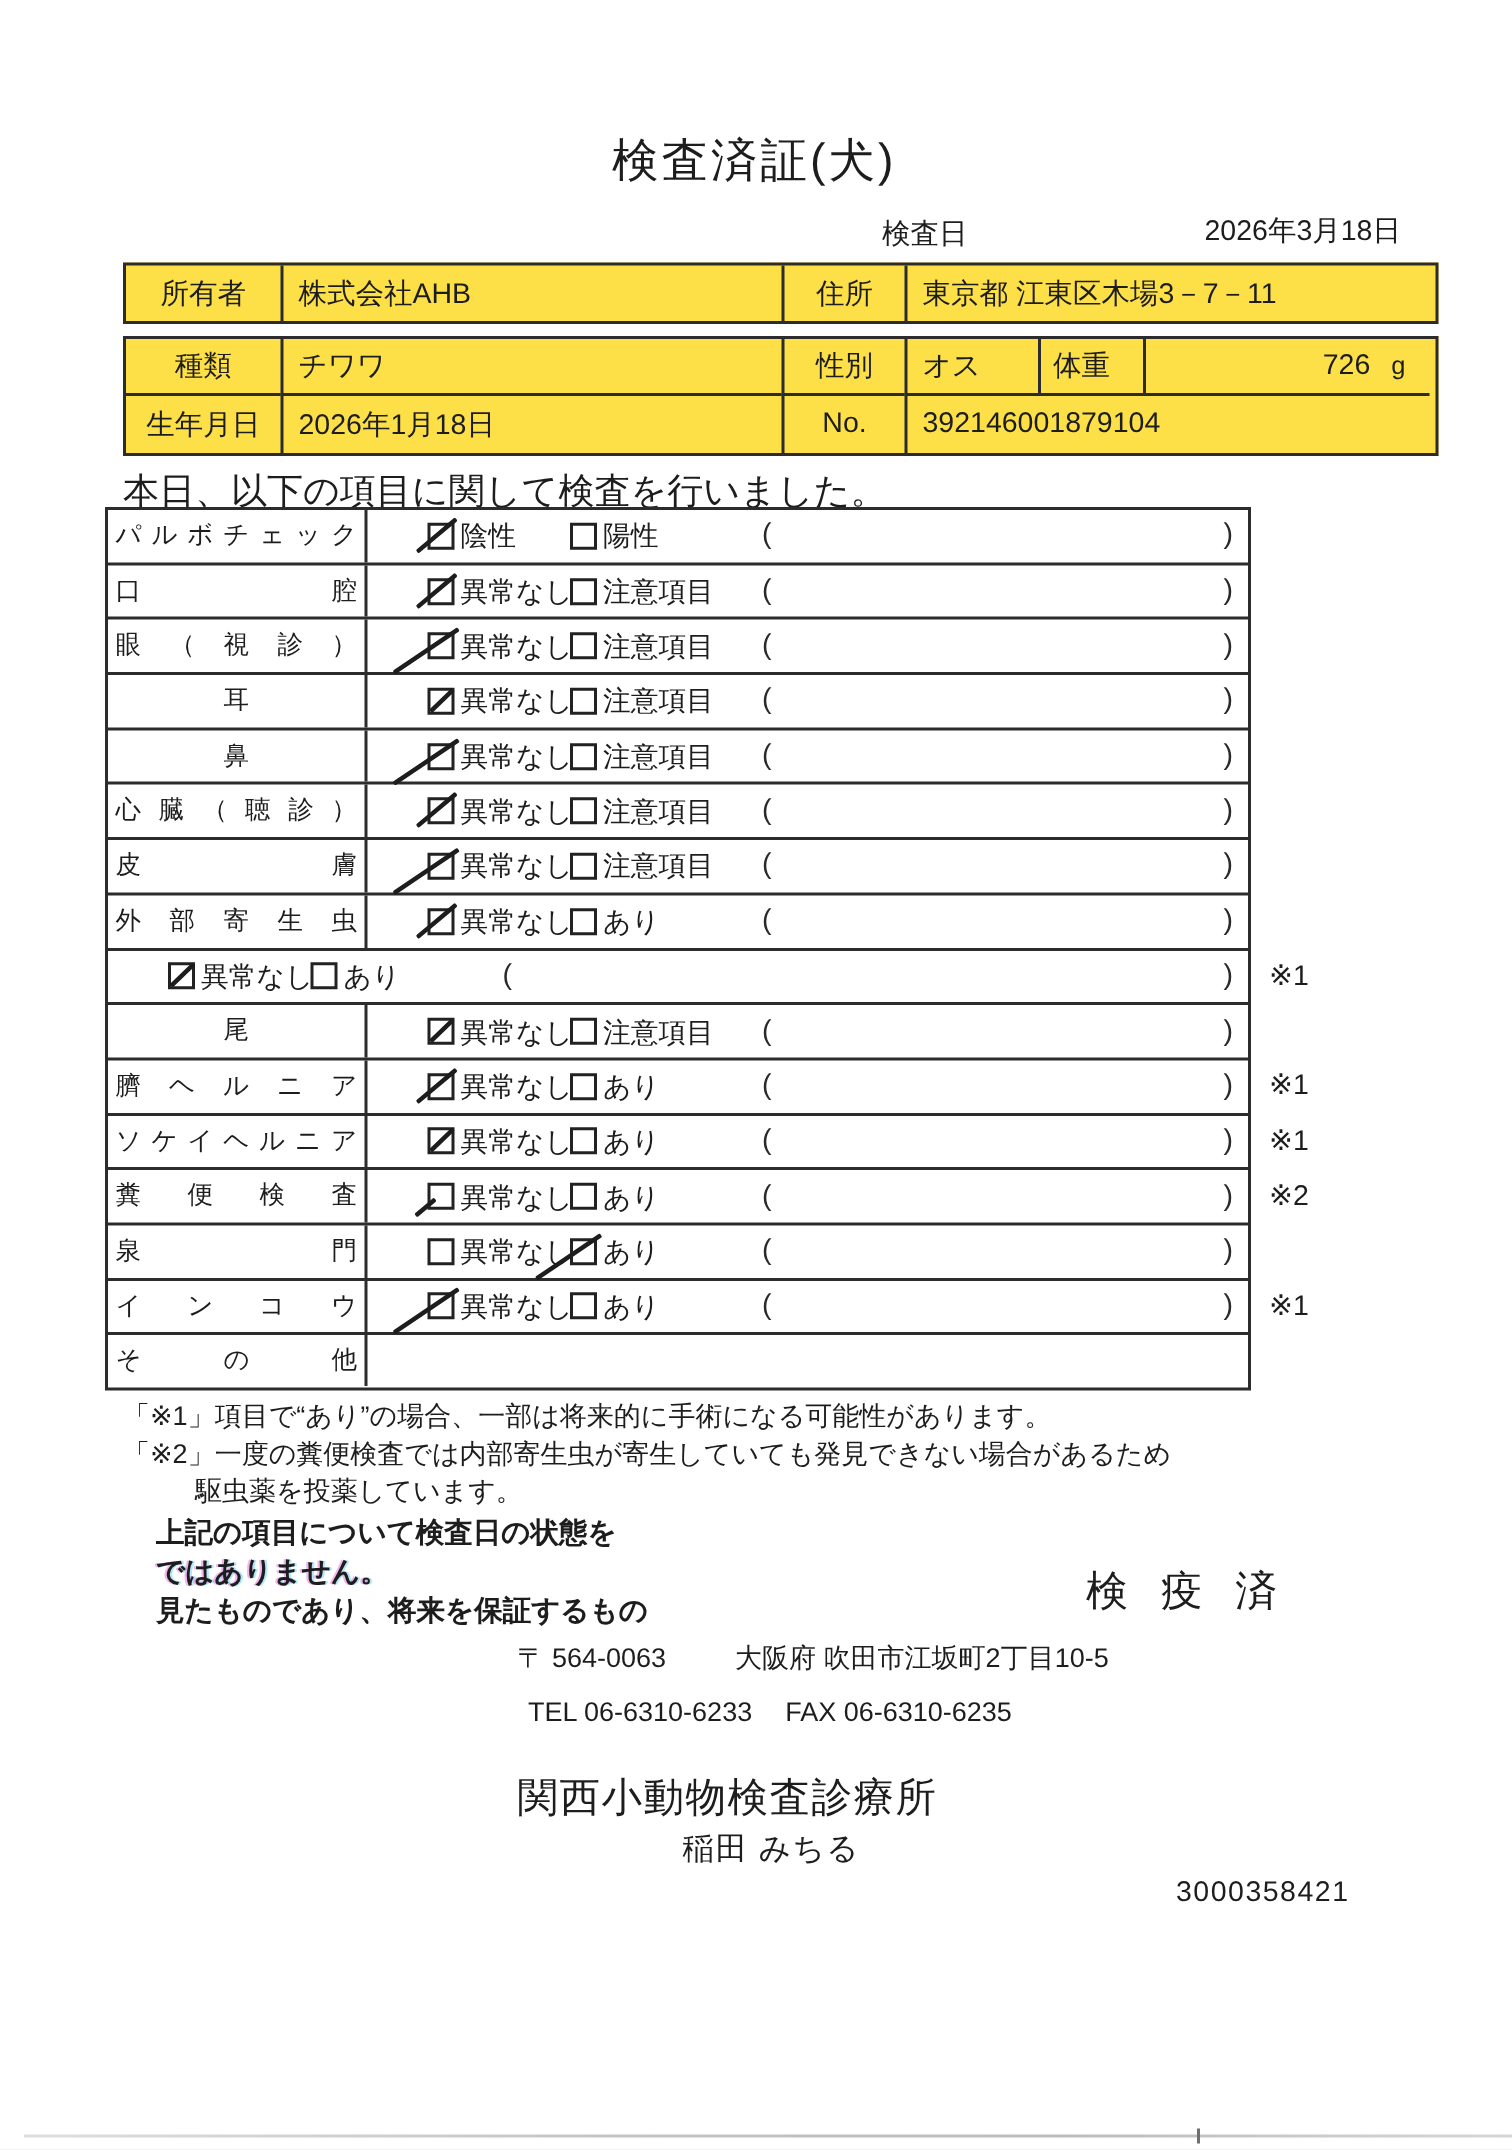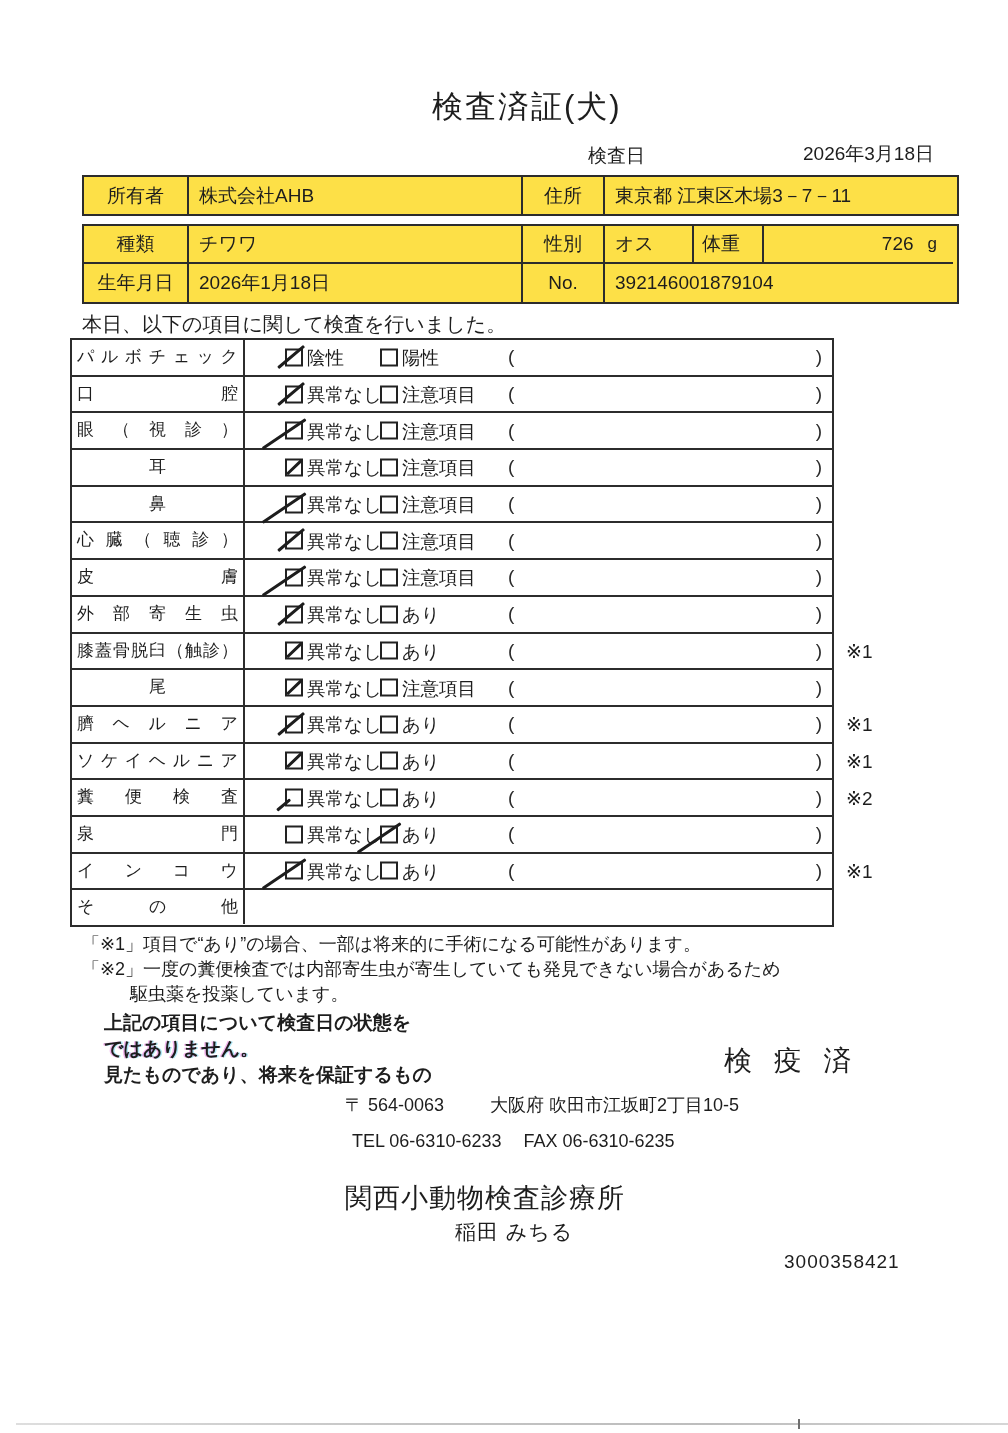--- a/index.html
+++ b/index.html
@@ -19,21 +19,21 @@
     border-left:2px solid #2c2c2c;display:flex;align-items:center;
     font-size:19px;box-sizing:border-box;overflow:hidden;white-space:nowrap;
   }
   .gcell.first{border-left:none;}
   .gcell.hdr{justify-content:center;}
   .gcell.val{padding-left:10px;}
   .gcell.num{justify-content:flex-end;padding-right:16px;gap:14px;}
   .gcell.bline{border-bottom:2px solid #2c2c2c;}
   .unit{font-size:17px;}
   
-  .intro{font-size:20px;}
+  .intro{font-size:24px;}
   
   .exam-table{
     border:2px solid #2c2c2c;display:flex;flex-direction:column;
     box-sizing:border-box;background:#fff;
   }
   .exam-row{flex:1;display:flex;border-bottom:2px solid #2c2c2c;position:relative;}
   .exam-row:last-child{border-bottom:none;flex-direction:column;}
   .exam-label{
     width:173px;box-sizing:border-box;border-right:2px solid #2c2c2c;
     padding:0 5px;font-size:17px;display:block;
@@ -84,21 +84,21 @@
     position:absolute;left:16px;right:0;top:1423px;height:2px;
     background:linear-gradient(90deg,#dedede,#c4c4c4 40%,#bdbdbd 70%,#d6d6d6);
   }
   .scan-tick{position:absolute;left:798px;top:1419px;width:2px;height:10px;background:#6f6f6f;}
 </style>
 </head>
 <body>
 
 <div class="page">
 
-  <div class="abs doc-title" style="left:432px;top:86px;text-align:center;">検査済証(犬)</div>
+  <div class="abs doc-title" style="left:408px;top:86px;text-align:center;">検査済証(犬)</div>
 
   <div class="abs insp-label" style="left:588px;top:143px;">検査日</div>
   <div class="abs insp-value" style="left:803px;top:141px;">2026年3月18日</div>
 
   <div class="abs grid-table" style="left:82px;top:175px;width:873px;height:37px;grid-template-columns:103px 334px 82px 350px;">
     <div class="gcell first hdr">所有者</div>
     <div class="gcell val">株式会社AHB</div>
     <div class="gcell hdr">住所</div>
     <div class="gcell val">東京都 江東区木場3－7－11</div>
   </div>
@@ -252,21 +252,20 @@
           </span>
           <span class="option o2">
             <span class="cb"></span>
             <span>あり</span>
           </span>
           <span class="paren open">(</span>
           <span class="paren close">)</span>
         </div>
       </div>
       <div class="exam-row">
-        <div class="exam-label">膝蓋骨脱臼（触診）</div>
         <div class="exam-content">
           <span class="option o1">
             <span class="cb">
               <span class="slash inside"></span>
             </span>
             <span>異常なし</span>
           </span>
           <span class="option o2">
             <span class="cb"></span>
             <span>あり</span>

